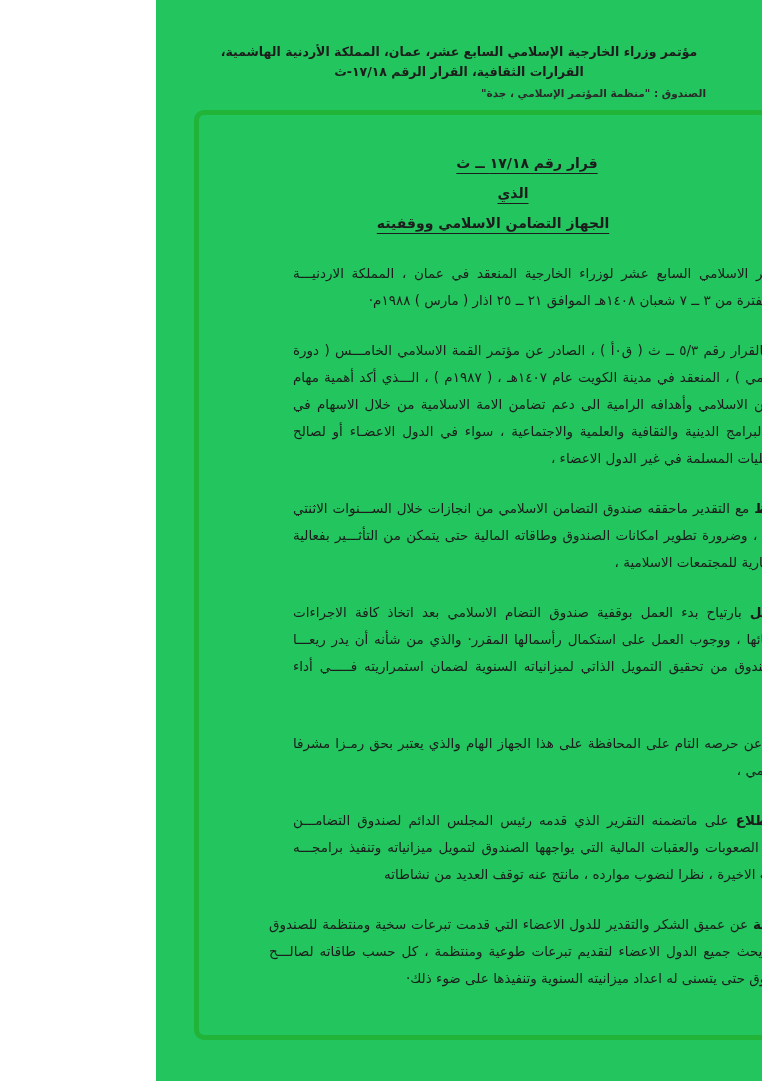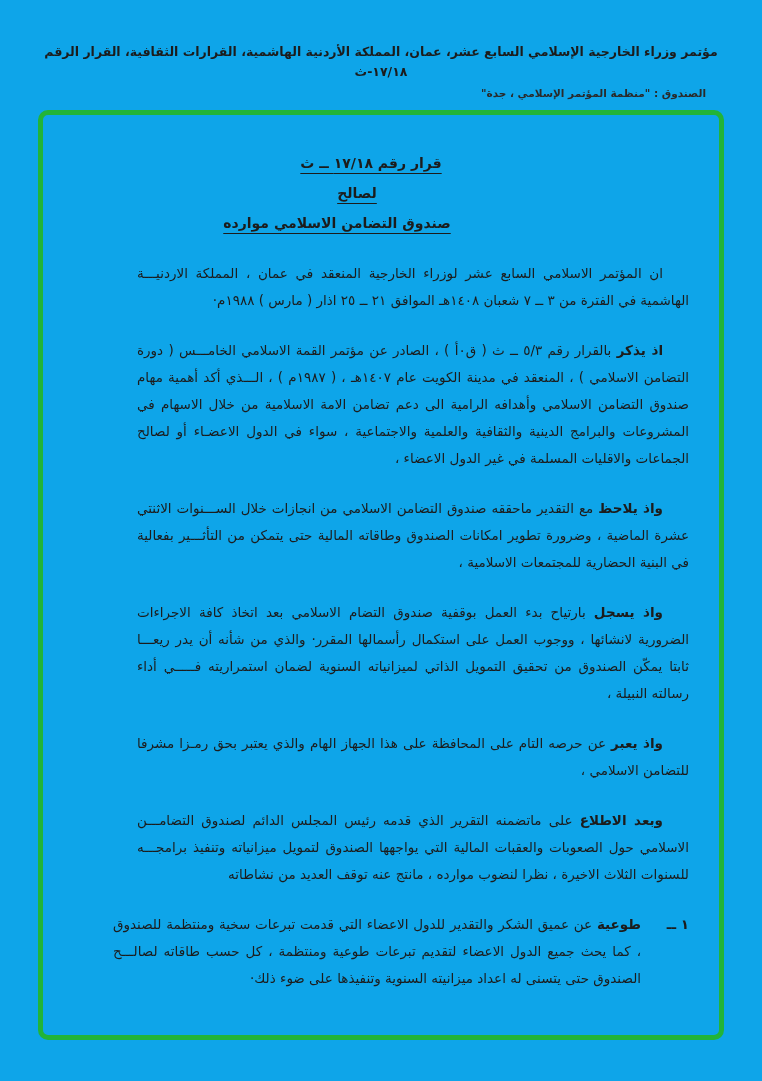--- a/index.html
+++ b/index.html
@@ -5,21 +5,21 @@
   * { box-sizing: border-box; margin: 0; padding: 0; }
   html, body { background: #ffffff; }
   body {
     width: 762px; height: 1081px;
     font-family: "DejaVu Sans", sans-serif;
     color: #1c1c1c;
     direction: rtl;
     position: relative;
     overflow: hidden;
   }
-  .page { position: relative; width: 762px; height: 1081px; background: #0ea5e9; }
+  .page { position: relative; width: 606px; height: 1081px; background: #22c55e; }
 
   
   .doc-header { padding-top: 42px; }
   .doc-header-title {
     font-size: 12.5px; font-weight: bold; text-align: center;
     padding: 0 40px; line-height: 1.6; letter-spacing: 0;
   }
   .doc-header-source {
     font-size: 10.5px; font-weight: bold; text-align: right;
     padding: 5px 56px 0 0; color: #2a2a2a;
@@ -79,24 +79,24 @@
     </div>
   </div>
 
   <div class="frame" style="border-color: rgb(34, 180, 56);">
 
     <div class="title-block">
       <div class="title-line title-line-1">
         <span class="u">قرار رقم ١٧/١٨ ــ ث</span>
       </div>
       <div class="title-line title-line-2">
-        <span class="u">لصالح</span>
+        <span class="u">الذي</span>
       </div>
       <div class="title-line title-line-3">
-        <span class="u">صندوق التضامن الاسلامي موارده</span>
+        <span class="u">الجهاز التضامن الاسلامي ووقفيته</span>
       </div>
     </div>
 
     <div class="resolution-body">
 
       <div class="para"><span class="lead"></span><span>ان المؤتمر الاسلامي السابع عشر لوزراء الخارجية المنعقد في عمان ، المملكة الاردنيـــة الهاشمية في الفترة من ٣ ــ ٧ شعبان ١٤٠٨هـ الموافق ٢١ ــ ٢٥ اذار ( مارس ) ١٩٨٨م·</span></div>
 
       <div class="para"><span class="lead">اذ يذكر</span><span> بالقرار رقم ٥/٣ ــ ث ( ق٠أ ) ، الصادر عن مؤتمر القمة الاسلامي الخامـــس ( دورة التضامن الاسلامي ) ، المنعقد في مدينة الكويت عام ١٤٠٧هـ ، ( ١٩٨٧م ) ، الـــذي أكد أهمية مهام صندوق التضامن الاسلامي وأهدافه الرامية الى دعم تضامن الامة الاسلامية من خلال الاسهام في المشروعات والبرامج الدينية والثقافية والعلمية والاجتماعية ، سواء في الدول الاعضـاء أو لصالح الجماعات والاقليات المسلمة في غير الدول الاعضاء ،</span></div>
 
       <div class="para"><span class="lead">واذ يلاحظ</span><span> مع التقدير ماحققه صندوق التضامن الاسلامي من انجازات خلال الســـنوات الاثنتي عشرة الماضية ، وضرورة تطوير امكانات الصندوق وطاقاته المالية حتى يتمكن من التأثـــير بفعالية في البنية الحضارية للمجتمعات الاسلامية ،</span></div>

